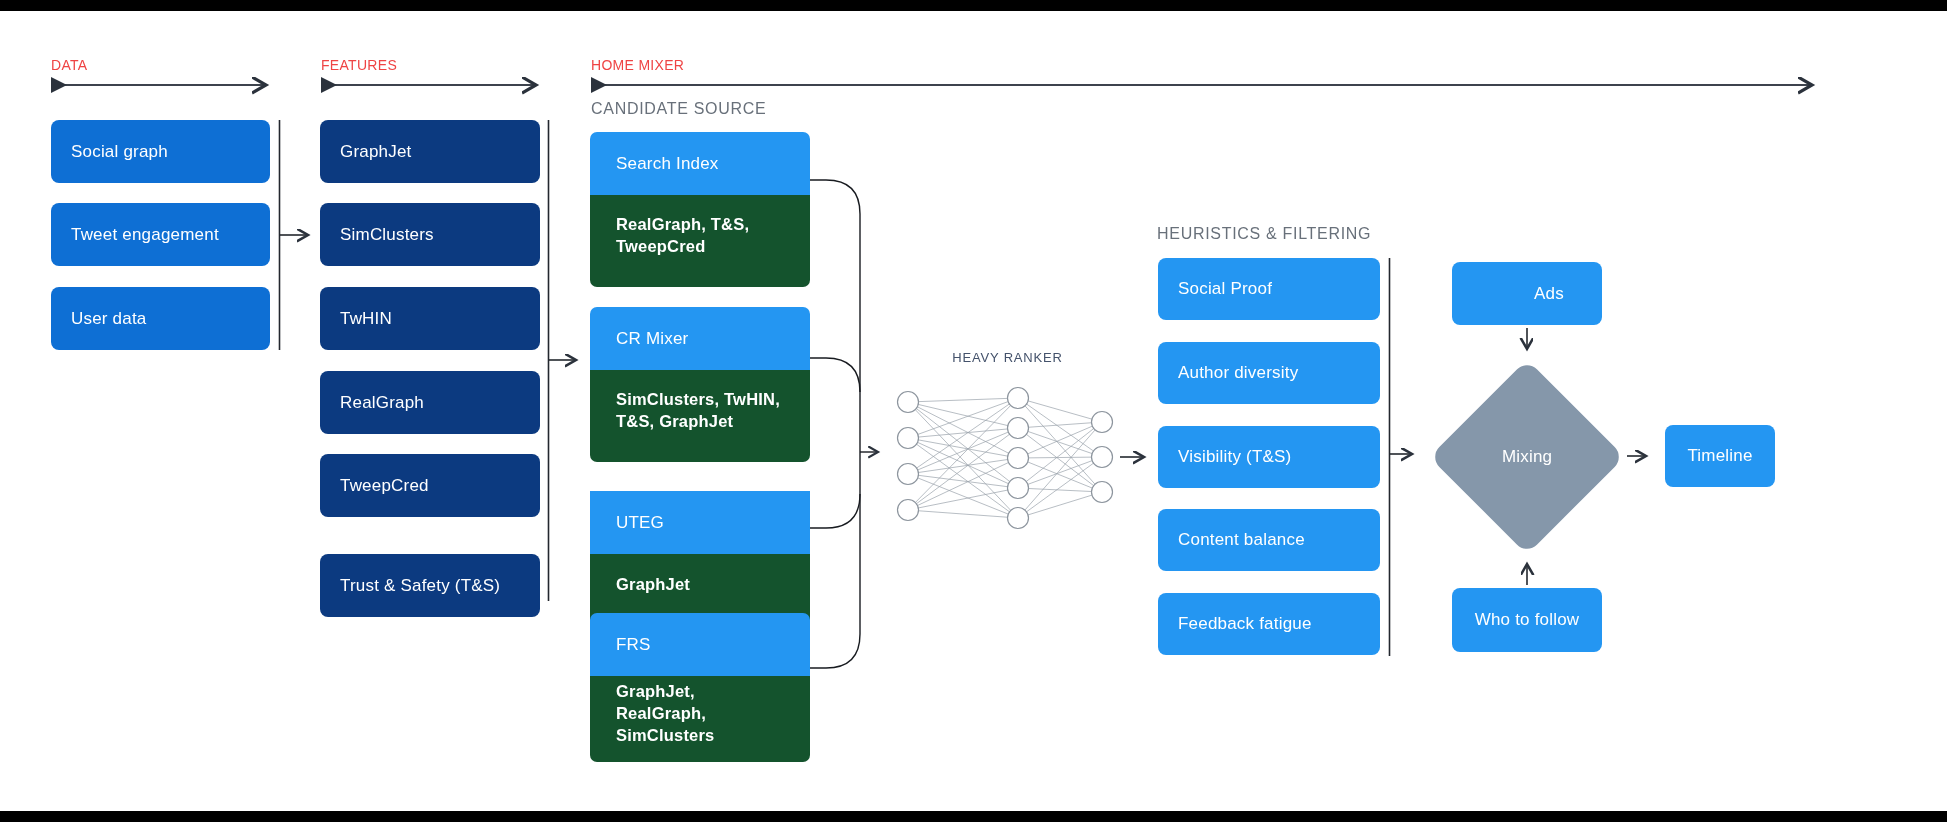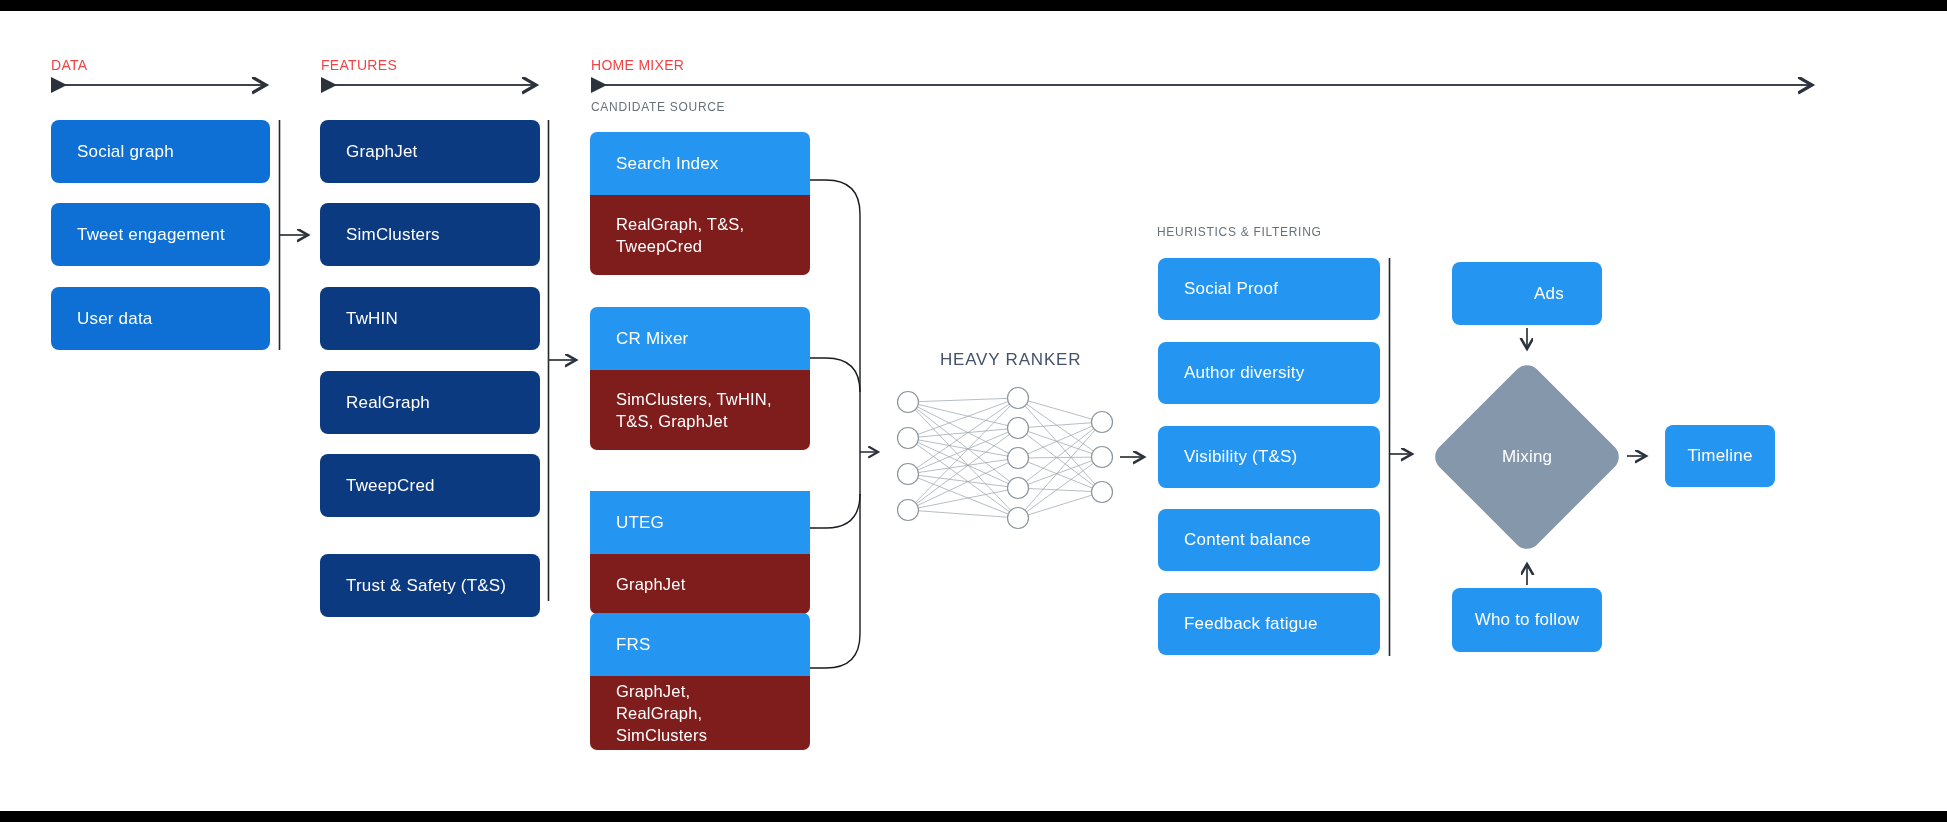--- a/index.html
+++ b/index.html
@@ -9,48 +9,48 @@
     -webkit-font-smoothing:antialiased;
   }
   .bar{position:absolute;left:0;width:1947px;height:11px;background:#000;}
   .bar.top{top:0;} .bar.bottom{top:811px;}
 
   .colhead{
     position:absolute;font-size:14px;font-weight:normal;color:#ef4444;
     letter-spacing:.3px;white-space:nowrap;
   }
   .sublabel{
-    position:absolute;font-size:12px;color:#68707a;letter-spacing:.7px;
+    position:absolute;font-size:16px;color:#68707a;letter-spacing:.7px;
     white-space:nowrap;
   }
   .ranker-label{
-    position:absolute;font-size:17px;color:#44526b;letter-spacing:.8px;
+    position:absolute;font-size:13px;color:#44526b;letter-spacing:.8px;
     font-weight:500;text-align:center;white-space:nowrap;
   }
 
   .box{
     position:absolute;border-radius:8px;color:#fff;font-size:17px;
-    display:flex;align-items:center;padding-left:26px;box-sizing:border-box;
+    display:flex;align-items:center;padding-left:20px;box-sizing:border-box;
     letter-spacing:.2px;
   }
   .box.centered{padding-left:0;justify-content:center;}
   .data-box{background:#0e6fd4;}
   .feature-box{background:#0c3a80;}
   .bright{background:#2496f2;}
   .group{
     position:absolute;border-radius:7px;overflow:hidden;color:#fff;
     display:flex;flex-direction:column;
   }
   .group .g-head{
     background:#2496f2;display:flex;align-items:center;
     padding-left:26px;font-size:17px;letter-spacing:.2px;
   }
   .group .g-sub{
-    background:#7f1d1d;display:flex;align-items:center;
-    padding:0 30px 0 26px;font-size:16.5px;line-height:22px;letter-spacing:.2px;
+    background:#14532d;display:flex;align-items:center;
+    padding:0 30px 12px 26px;font-size:16.5px;line-height:22px;letter-spacing:.2px;font-weight:bold;
   }
   .diamond{
     position:absolute;left:1458px;top:388px;width:138px;height:138px;
     background:#8597aa;border-radius:14px;transform:rotate(45deg);
     display:flex;align-items:center;justify-content:center;
   }
   .diamond span{transform:rotate(-45deg);color:#fff;font-size:17px;letter-spacing:.2px;}
   svg#wires{position:absolute;left:0;top:0;}
 </style>
 </head>

